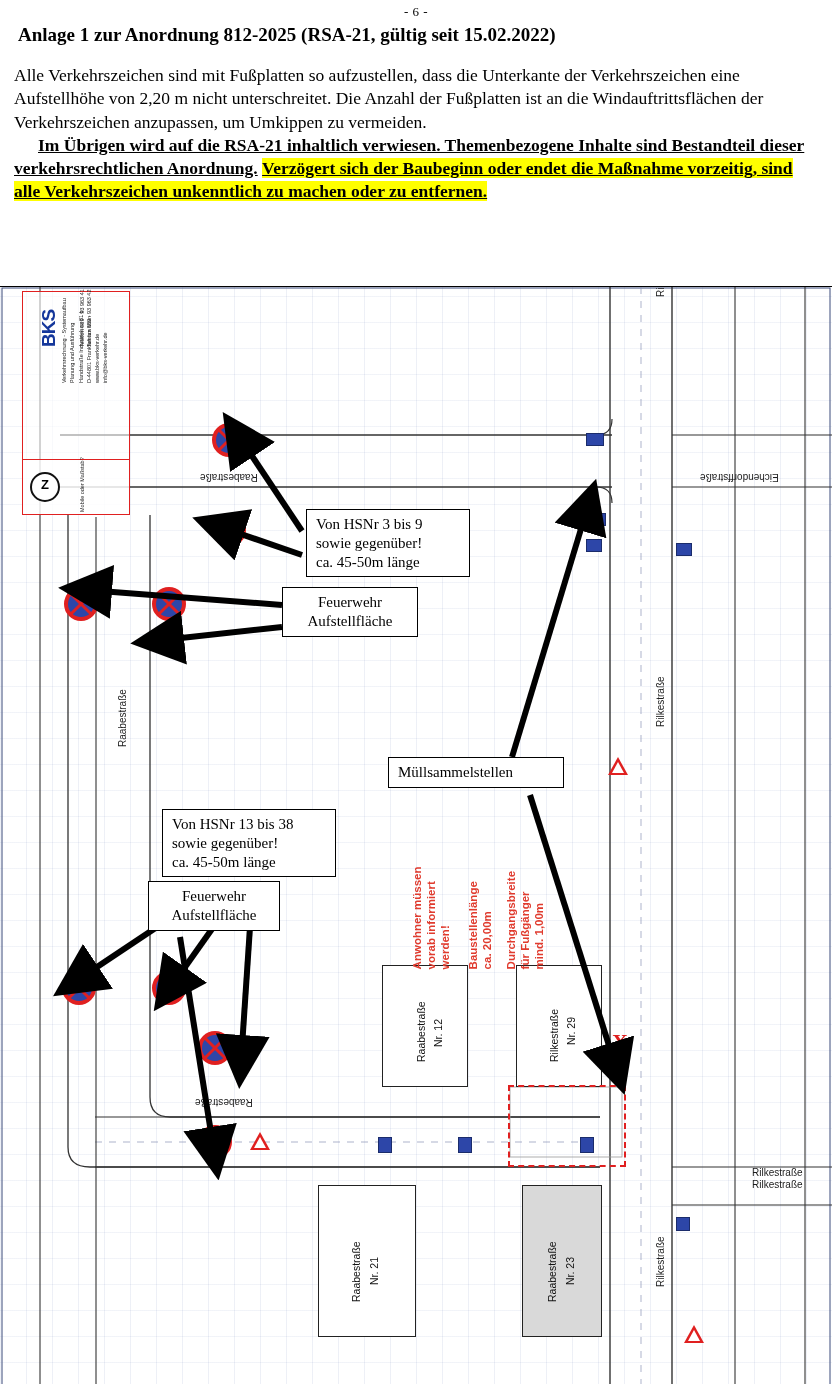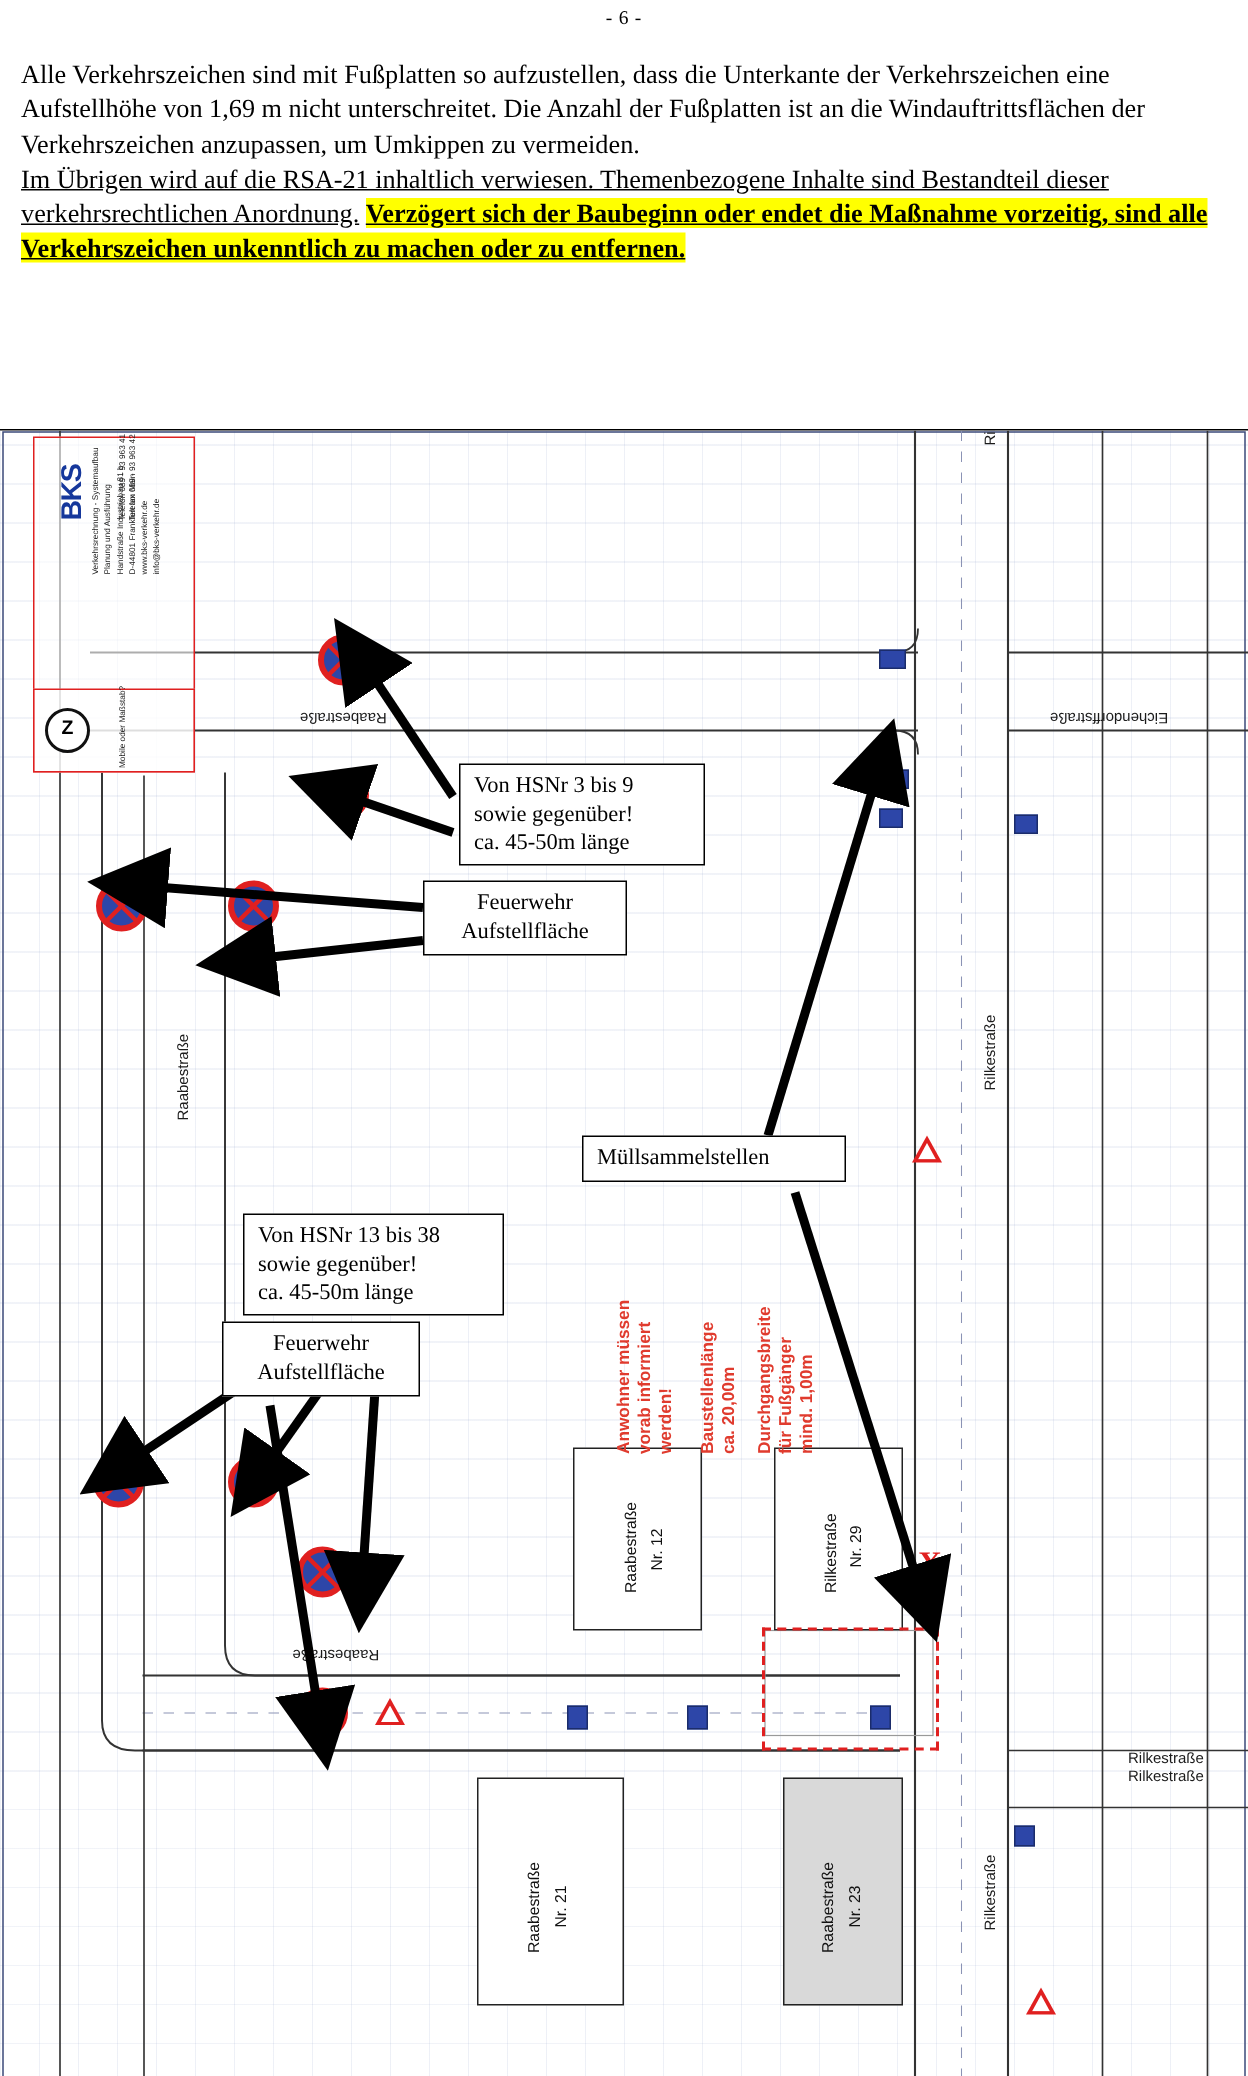--- a/index.html
+++ b/index.html
@@ -47,22 +47,23 @@
   }
   .body-text {
     margin: 18px 0 0 14px;
     width: 800px;
     font-size: 17.5px;
     line-height: 1.33;
     font-family: "Liberation Serif", serif;
   }
   .body-text .p1 { display: block; }
   .bold-under {
-    font-weight: normal;
+    font-weight: bold;
     text-decoration: underline;
+    margin-left: 24px;
   }
   .hl {
     background: #ffff00;
     font-weight: bold;
     text-decoration: underline;
   }
   
   .plan {
     position: absolute;
     left: 0;
@@ -246,24 +247,25 @@
   }
   .arrow-layer { z-index: 38; }
 </style>
 </head>
 <body>
 
 <div class="page">
 
   <div class="page-number">- 6 -</div>
 
+  <div class="doc-title">Anlage 1 zur Anordnung 812-2025 (RSA-21, gültig seit 15.02.2022)</div>
 
 
   <div class="body-text">
-    <span class="p1">Alle Verkehrszeichen sind mit Fußplatten so aufzustellen, dass die Unterkante der Verkehrszeichen eine Aufstellhöhe von 1,69 m nicht unterschreitet. Die Anzahl der Fußplatten ist an die Windauftrittsflächen der Verkehrszeichen anzupassen, um Umkippen zu vermeiden.</span>
+    <span class="p1">Alle Verkehrszeichen sind mit Fußplatten so aufzustellen, dass die Unterkante der Verkehrszeichen eine Aufstellhöhe von 2,20 m nicht unterschreitet. Die Anzahl der Fußplatten ist an die Windauftrittsflächen der Verkehrszeichen anzupassen, um Umkippen zu vermeiden.</span>
     <span class="bold-under">Im Übrigen wird auf die RSA-21 inhaltlich verwiesen. Themenbezogene Inhalte sind Bestandteil dieser verkehrsrechtlichen Anordnung.</span>
     <span class="hl">Verzögert sich der Baubeginn oder endet die Maßnahme vorzeitig, sind alle Verkehrszeichen unkenntlich zu machen oder zu entfernen.</span>
   </div>
 
   <div class="plan">
     <div class="planbg"></div>
 
     <svg width="832" height="1102">
 
       <rect x="2" y="1" width="828" height="1098" fill="none" stroke="#3b4a7a" stroke-width="1"></rect>

